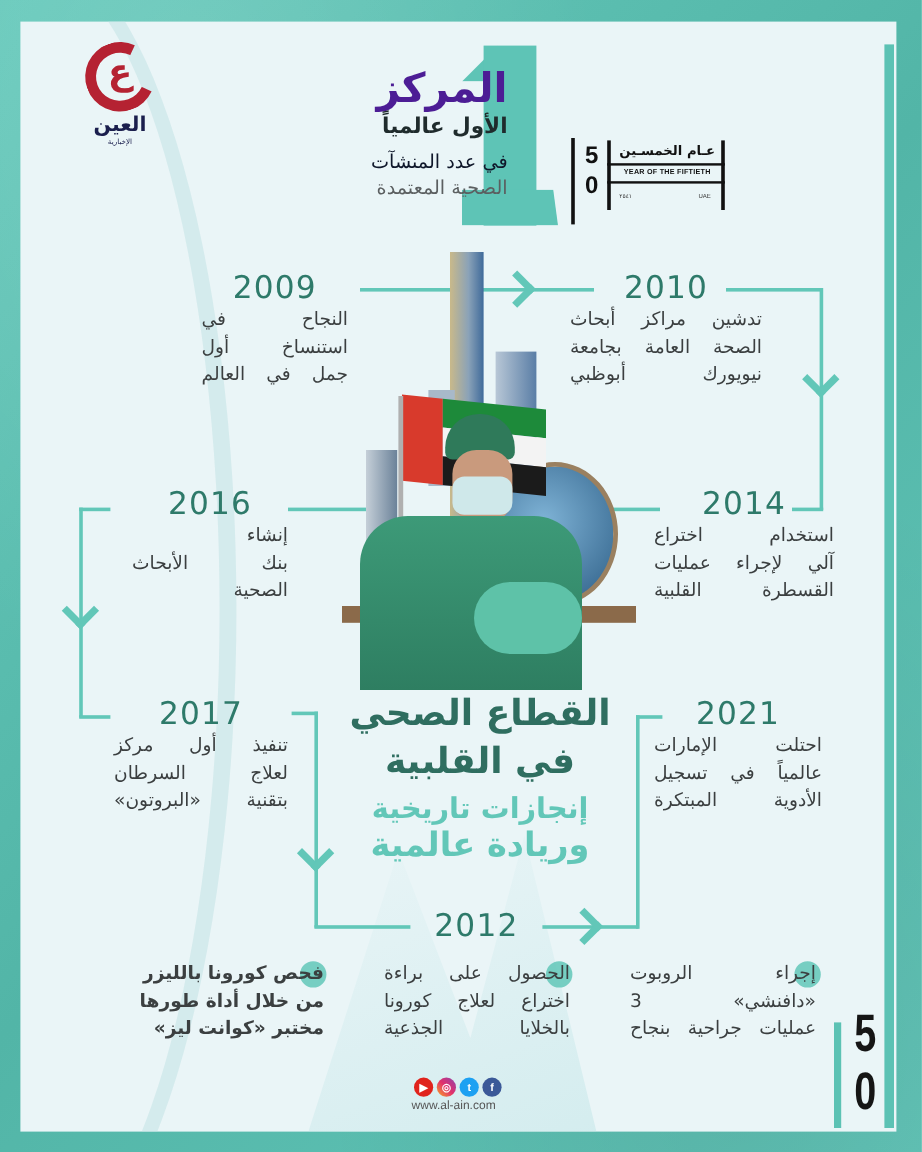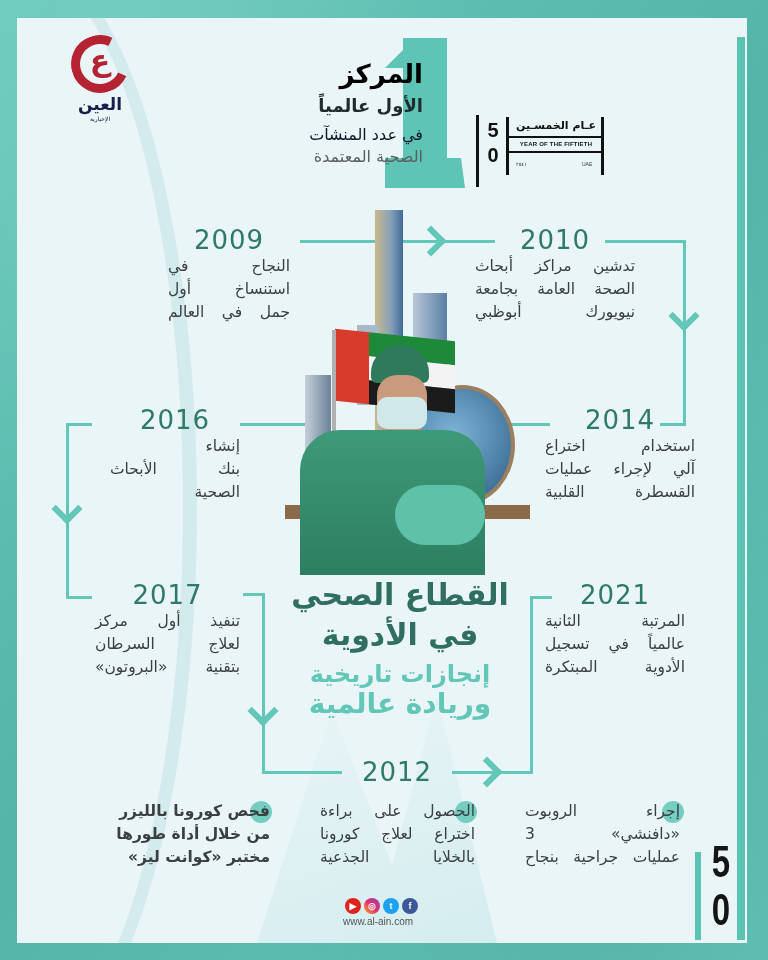--- a/index.html
+++ b/index.html
@@ -61,21 +61,21 @@
     position: absolute; left: 385px; top: 38px; width: 80px; height: 150px;
   }
   .big-one .stem { position: absolute; left: 18px; top: 0; width: 44px; height: 150px; background: #5ec4b6; }
   .big-one .flag { position: absolute; left: 0; top: 0; width: 30px; height: 30px; background: #5ec4b6; clip-path: polygon(100% 0, 100% 100%, 0 100%); }
   .big-one .foot { position: absolute; left: 0; top: 120px; width: 80px; height: 30px; background: #5ec4b6; clip-path: polygon(0 0, 95% 0, 100% 100%, 0 100%); }
 
   .headline {
     position: absolute; right: 345px; top: 58px; width: 240px; direction: rtl; text-align: right;
     font-family: "DejaVu Sans", sans-serif;
   }
-  .headline .l1 { font-size: 26px; font-weight: bold; color: #000000; line-height: 32px; }
+  .headline .l1 { font-size: 34px; font-weight: bold; color: #4c1d95; line-height: 32px; }
   .headline .l2 { font-size: 18px; font-weight: bold; color: #1f2b2c; line-height: 32px; }
   .headline .l3 { font-size: 16px; color: #0f172a; line-height: 22px; margin-top: 2px; }
   .headline .l4 { font-size: 16px; color: #5b5f60; line-height: 22px; }
 
   .y50 { position: absolute; left: 476px; top: 115px; width: 140px; height: 75px; }
   .y50 .bar-l { position: absolute; left: 0; top: 0; width: 3px; height: 72px; background: #111; }
   .y50 .num { position: absolute; left: 10px; top: 5px; font-family: "Liberation Sans", sans-serif; font-weight: bold; font-size: 20px; line-height: 20px; color: #111; width: 14px; text-align: center; }
   .y50 .bar-m { position: absolute; left: 30px; top: 2px; width: 3px; height: 58px; background: #111; }
   .y50 .bar-r { position: absolute; left: 125px; top: 2px; width: 3px; height: 58px; background: #111; }
   .y50 .ar { position: absolute; left: 38px; top: 4px; width: 84px; text-align: center; font-size: 11px; font-weight: bold; color: #111; direction: rtl; }
@@ -252,29 +252,29 @@
   <div class="text">
     <div>تنفيذ أول مركز</div>
     <div>لعلاج السرطان</div>
     <div>بتقنية «البروتون»</div>
   </div>
 </div>
 
 <div class="milestone" style="left:545px; top:580px; width:140px;">
   <div class="year">2021</div>
   <div class="text">
-    <div>المرتبة الثانية</div>
+    <div>احتلت الإمارات</div>
     <div>عالمياً في تسجيل</div>
     <div>الأدوية المبتكرة</div>
   </div>
 </div>
 
 <div class="center-title">
   <div class="t1">القطاع الصحي</div>
-  <div class="t2">في الأدوية</div>
+  <div class="t2">في القلبية</div>
   <div class="t3">إنجازات تاريخية</div>
   <div class="t4">وريادة عالمية</div>
 </div>
 
 <div class="milestone" style="left:342px; top:757px; width:110px;">
   <div class="year">2012</div>
 </div>
 
 <div class="dot" style="left:250px; top:801px;"></div>
 <div class="milestone" style="left:90px; top:800px; width:180px;">

